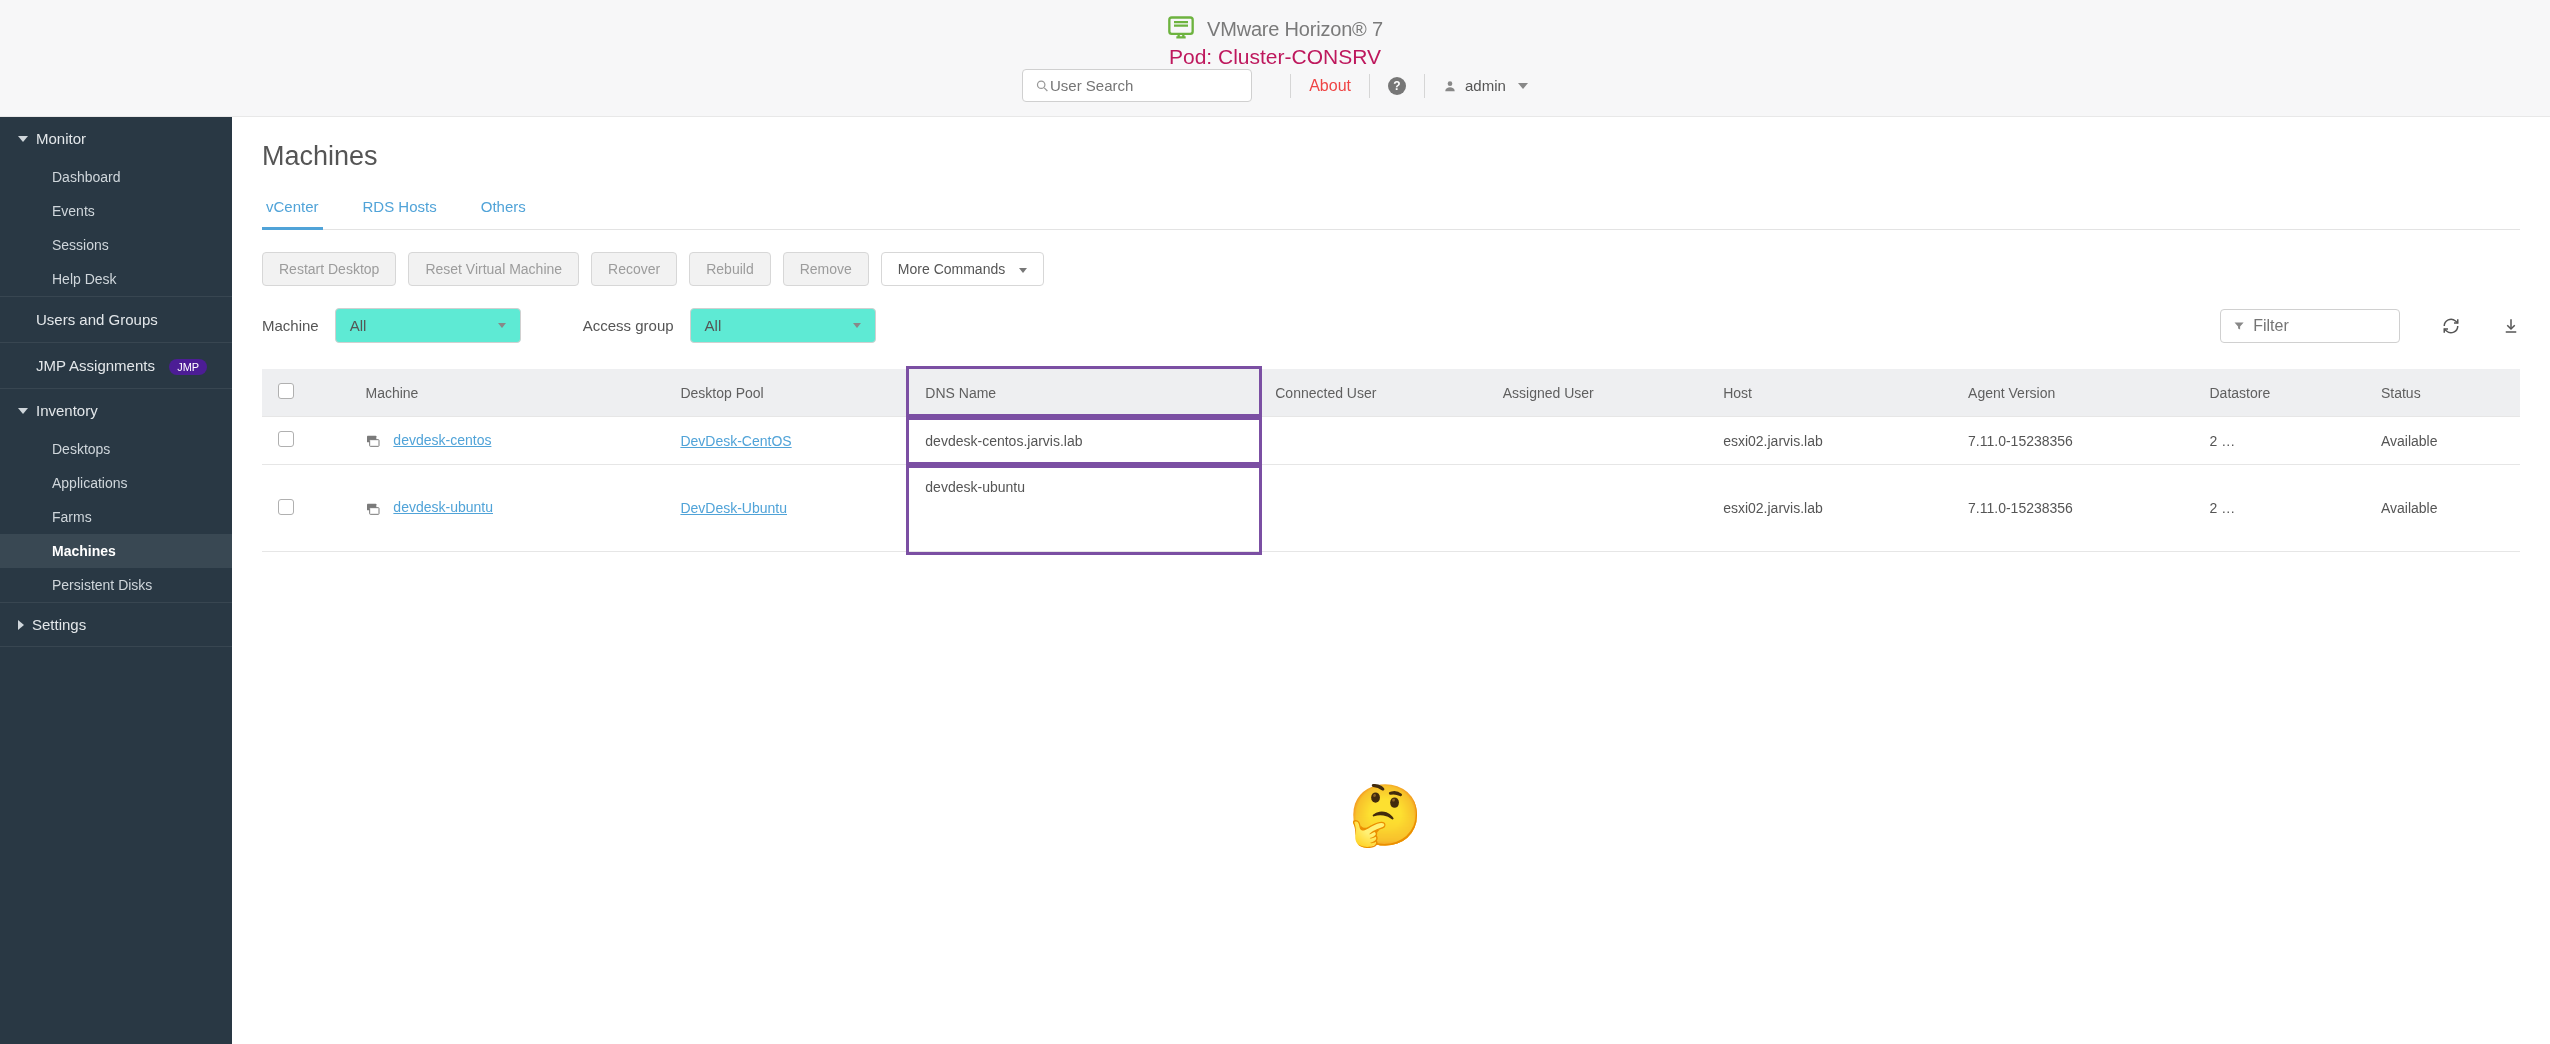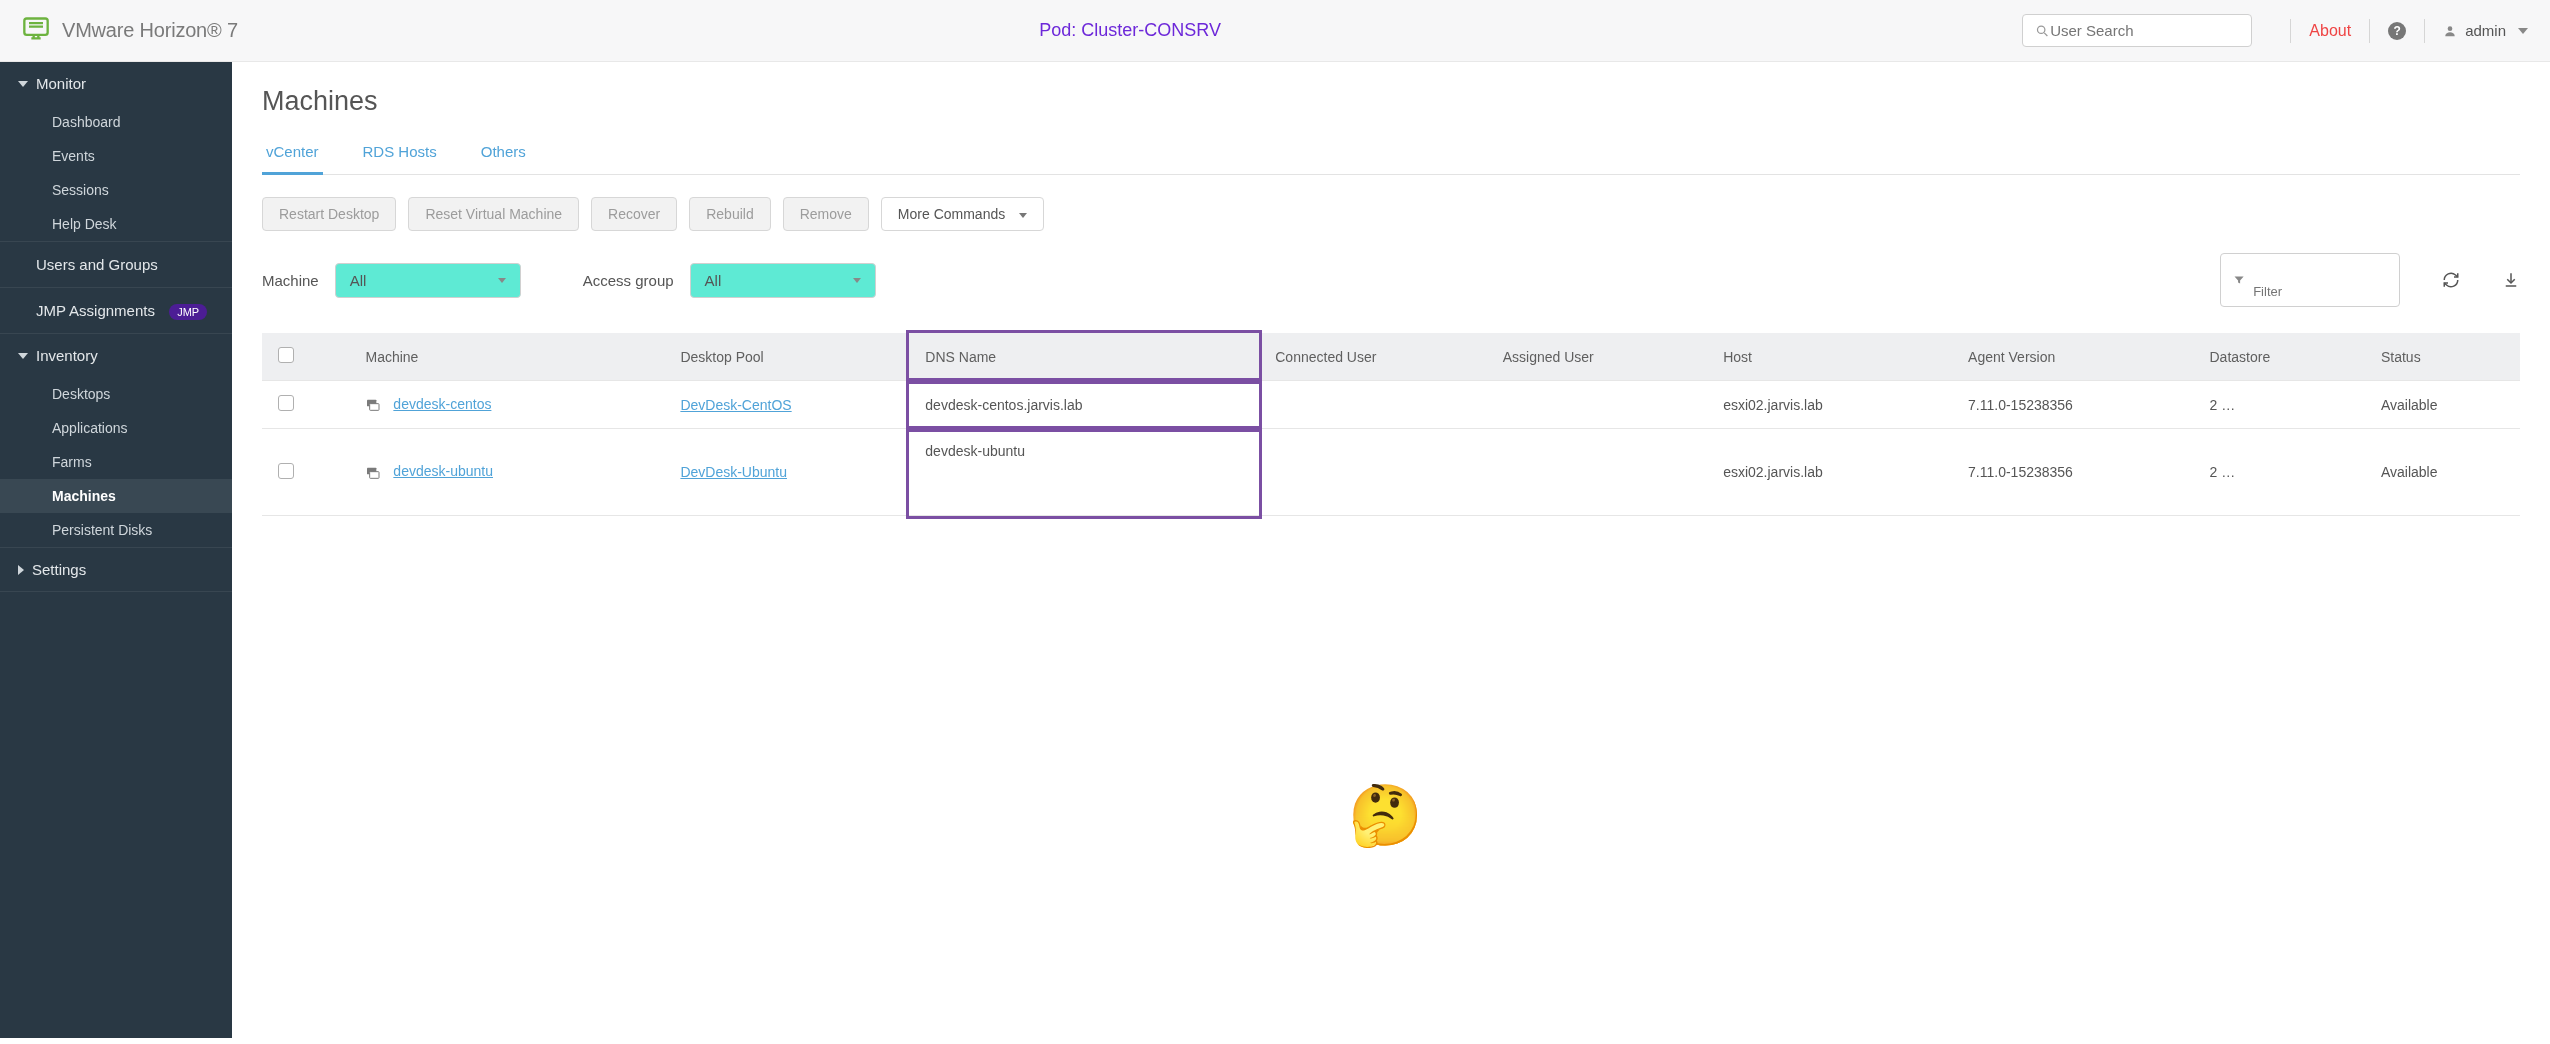--- a/index.html
+++ b/index.html
@@ -9,38 +9,39 @@
     color: #333;
     font-size: 15px;
     width: 2550px;
   }
   .header {
     display: flex;
     align-items: center;
     padding: 14px 22px;
     background: #f7f7f8;
     border-bottom: 1px solid #e8e8e8;
+    flex-direction: column;
   }
   .logo {
     display: flex;
     align-items: center;
     gap: 12px;
   }
   .logo-icon svg { width: 28px; height: 28px; }
   .logo-text {
     color: #7a7a7a;
     font-size: 20px;
     font-weight: 400;
     letter-spacing: -0.2px;
   }
   .header-center {
     flex: 1;
     text-align: center;
-    color: #6d28d9;
-    font-size: 18px;
+    color: #be185d;
+    font-size: 21px;
   }
   .header-right {
     display: flex;
     align-items: center;
     gap: 18px;
   }
   .search-wrap {
     display: flex;
     align-items: center;
     border: 1px solid #d0d0d0;
@@ -160,21 +161,21 @@
   .sel-caret {
     display: inline-block; width: 0; height: 0;
     border-left: 4px solid transparent; border-right: 4px solid transparent;
     border-top: 5px solid #888;
   }
   .spacer-flex { flex: 1; }
   .filter-input {
     display: flex; align-items: center; gap: 8px;
     border: 1px solid #d0d0d0; border-radius: 4px; padding: 7px 12px; width: 180px;
   }
-  .filter-input input { border: none; outline: none; font-size: 13px; width: 100%; margin-top: 23px; }
+  .filter-input input { border: none; outline: none; font-size: 16px; width: 100%; }
   .icon-btn { cursor: pointer; color: #555; display: inline-flex; }
   .icon-btn svg { width: 18px; height: 18px; }
 
   .table { width: 100%; border-collapse: collapse; }
   .table th, .table td {
     text-align: left; padding: 14px 16px; font-size: 14px; color: #555;
     border-bottom: 1px solid #e6e6e6;
   }
   .table thead th {
     background: #eeeff1; font-weight: 500; color: #5f5f5f;

